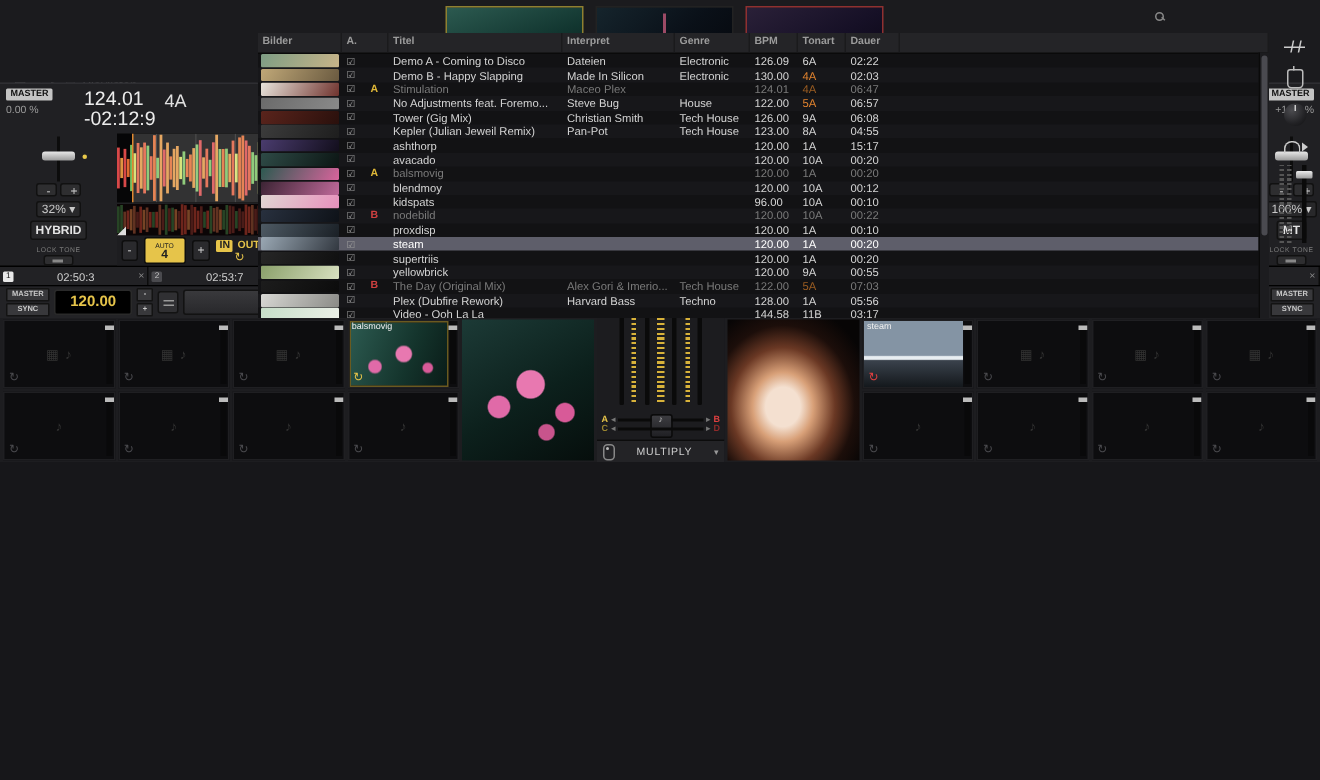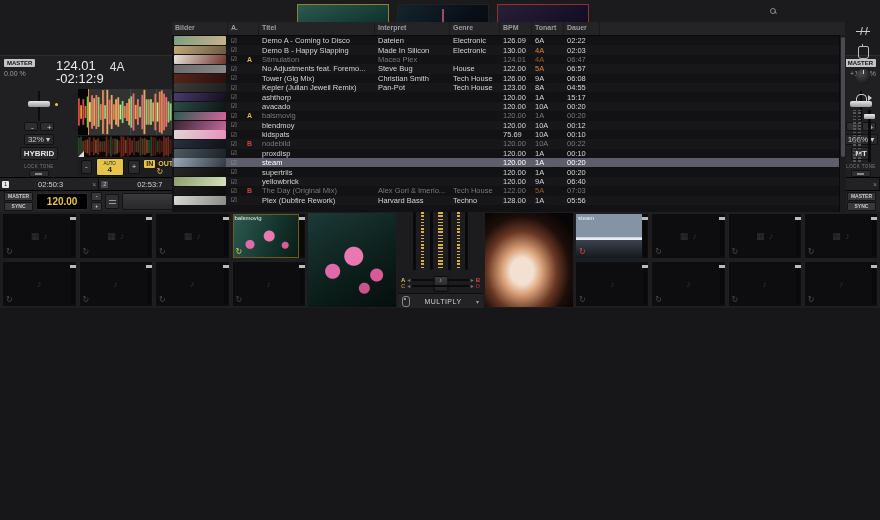--- a/index.html
+++ b/index.html
@@ -1526,21 +1526,21 @@
             </div>
             <div class="trow">
               <div class="tcell cthumb" style="width: 56px;">
                 <div class="thumbimg" style="background: linear-gradient(120deg, rgb(224, 214, 210), rgb(232, 144, 188));"></div>
               </div>
               <div class="tcell cchk" style="width: 16px;">☑</div>
               <div class="tcell cdeck" style="width: 15px;"></div>
               <div class="tcell ctitle" style="width: 116px;">kidspats</div>
               <div class="tcell cartist" style="width: 75px;"></div>
               <div class="tcell cgenre" style="width: 50px;"></div>
-              <div class="tcell cbpm" style="width: 32px;">75.69</div>
+              <div class="tcell cbpm" style="width: 32px;">96.00</div>
               <div class="tcell ckey ckey" style="width: 32px;">10A</div>
               <div class="tcell cdur" style="width: 36px;">00:10</div>
             </div>
             <div class="trow dim">
               <div class="tcell cthumb" style="width: 56px;">
                 <div class="thumbimg" style="background: linear-gradient(120deg, rgb(40, 48, 62), rgb(14, 18, 24));"></div>
               </div>
               <div class="tcell cchk" style="width: 16px;">☑</div>
               <div class="tcell cdeck deckB" style="width: 15px;">B</div>
               <div class="tcell ctitle" style="width: 116px;">nodebild</div>
@@ -1593,21 +1593,21 @@
               <div class="tcell cthumb" style="width: 56px;">
                 <div class="thumbimg" style="background: linear-gradient(120deg, rgb(138, 160, 106), rgb(216, 224, 192));"></div>
               </div>
               <div class="tcell cchk" style="width: 16px;">☑</div>
               <div class="tcell cdeck" style="width: 15px;"></div>
               <div class="tcell ctitle" style="width: 116px;">yellowbrick</div>
               <div class="tcell cartist" style="width: 75px;"></div>
               <div class="tcell cgenre" style="width: 50px;"></div>
               <div class="tcell cbpm" style="width: 32px;">120.00</div>
               <div class="tcell ckey ckey" style="width: 32px;">9A</div>
-              <div class="tcell cdur" style="width: 36px;">06:40</div>
+              <div class="tcell cdur" style="width: 36px;">00:55</div>
             </div>
             <div class="trow dim">
               <div class="tcell cthumb" style="width: 56px;">
                 <div class="thumbimg" style="background: linear-gradient(120deg, rgb(28, 28, 28), rgb(12, 12, 12));"></div>
               </div>
               <div class="tcell cchk" style="width: 16px;">☑</div>
               <div class="tcell cdeck deckB" style="width: 15px;">B</div>
               <div class="tcell ctitle" style="width: 116px;">The Day (Original Mix)</div>
               <div class="tcell cartist" style="width: 75px;">Alex Gori &amp; Imerio...</div>
               <div class="tcell cgenre" style="width: 50px;">Tech House</div>
@@ -1621,20 +1621,33 @@
               </div>
               <div class="tcell cchk" style="width: 16px;">☑</div>
               <div class="tcell cdeck" style="width: 15px;"></div>
               <div class="tcell ctitle" style="width: 116px;">Plex (Dubfire Rework)</div>
               <div class="tcell cartist" style="width: 75px;">Harvard Bass</div>
               <div class="tcell cgenre" style="width: 50px;">Techno</div>
               <div class="tcell cbpm" style="width: 32px;">128.00</div>
               <div class="tcell ckey ckey" style="width: 32px;">1A</div>
               <div class="tcell cdur" style="width: 36px;">05:56</div>
             </div>
+            <div class="trow">
+              <div class="tcell cthumb" style="width: 56px;">
+                <div class="thumbimg" style="background: linear-gradient(120deg, rgb(198, 222, 200), rgb(236, 240, 232));"></div>
+              </div>
+              <div class="tcell cchk" style="width: 16px;">☑</div>
+              <div class="tcell cdeck" style="width: 15px;"></div>
+              <div class="tcell ctitle" style="width: 116px;">Video - Ooh La La</div>
+              <div class="tcell cartist" style="width: 75px;"></div>
+              <div class="tcell cgenre" style="width: 50px;"></div>
+              <div class="tcell cbpm" style="width: 32px;">144.58</div>
+              <div class="tcell ckey ckey" style="width: 32px;">11B</div>
+              <div class="tcell cdur" style="width: 36px;">03:17</div>
+            </div>
           </div>
         <div class="vscroll">
             <div class="vthumb"></div>
           </div>
       </div>
       <div class="rpanel">
         <div class="rp-item">
           <i class="ic-analyze"></i>
           <span class="rp-lbl">Analyze</span>
         </div>

